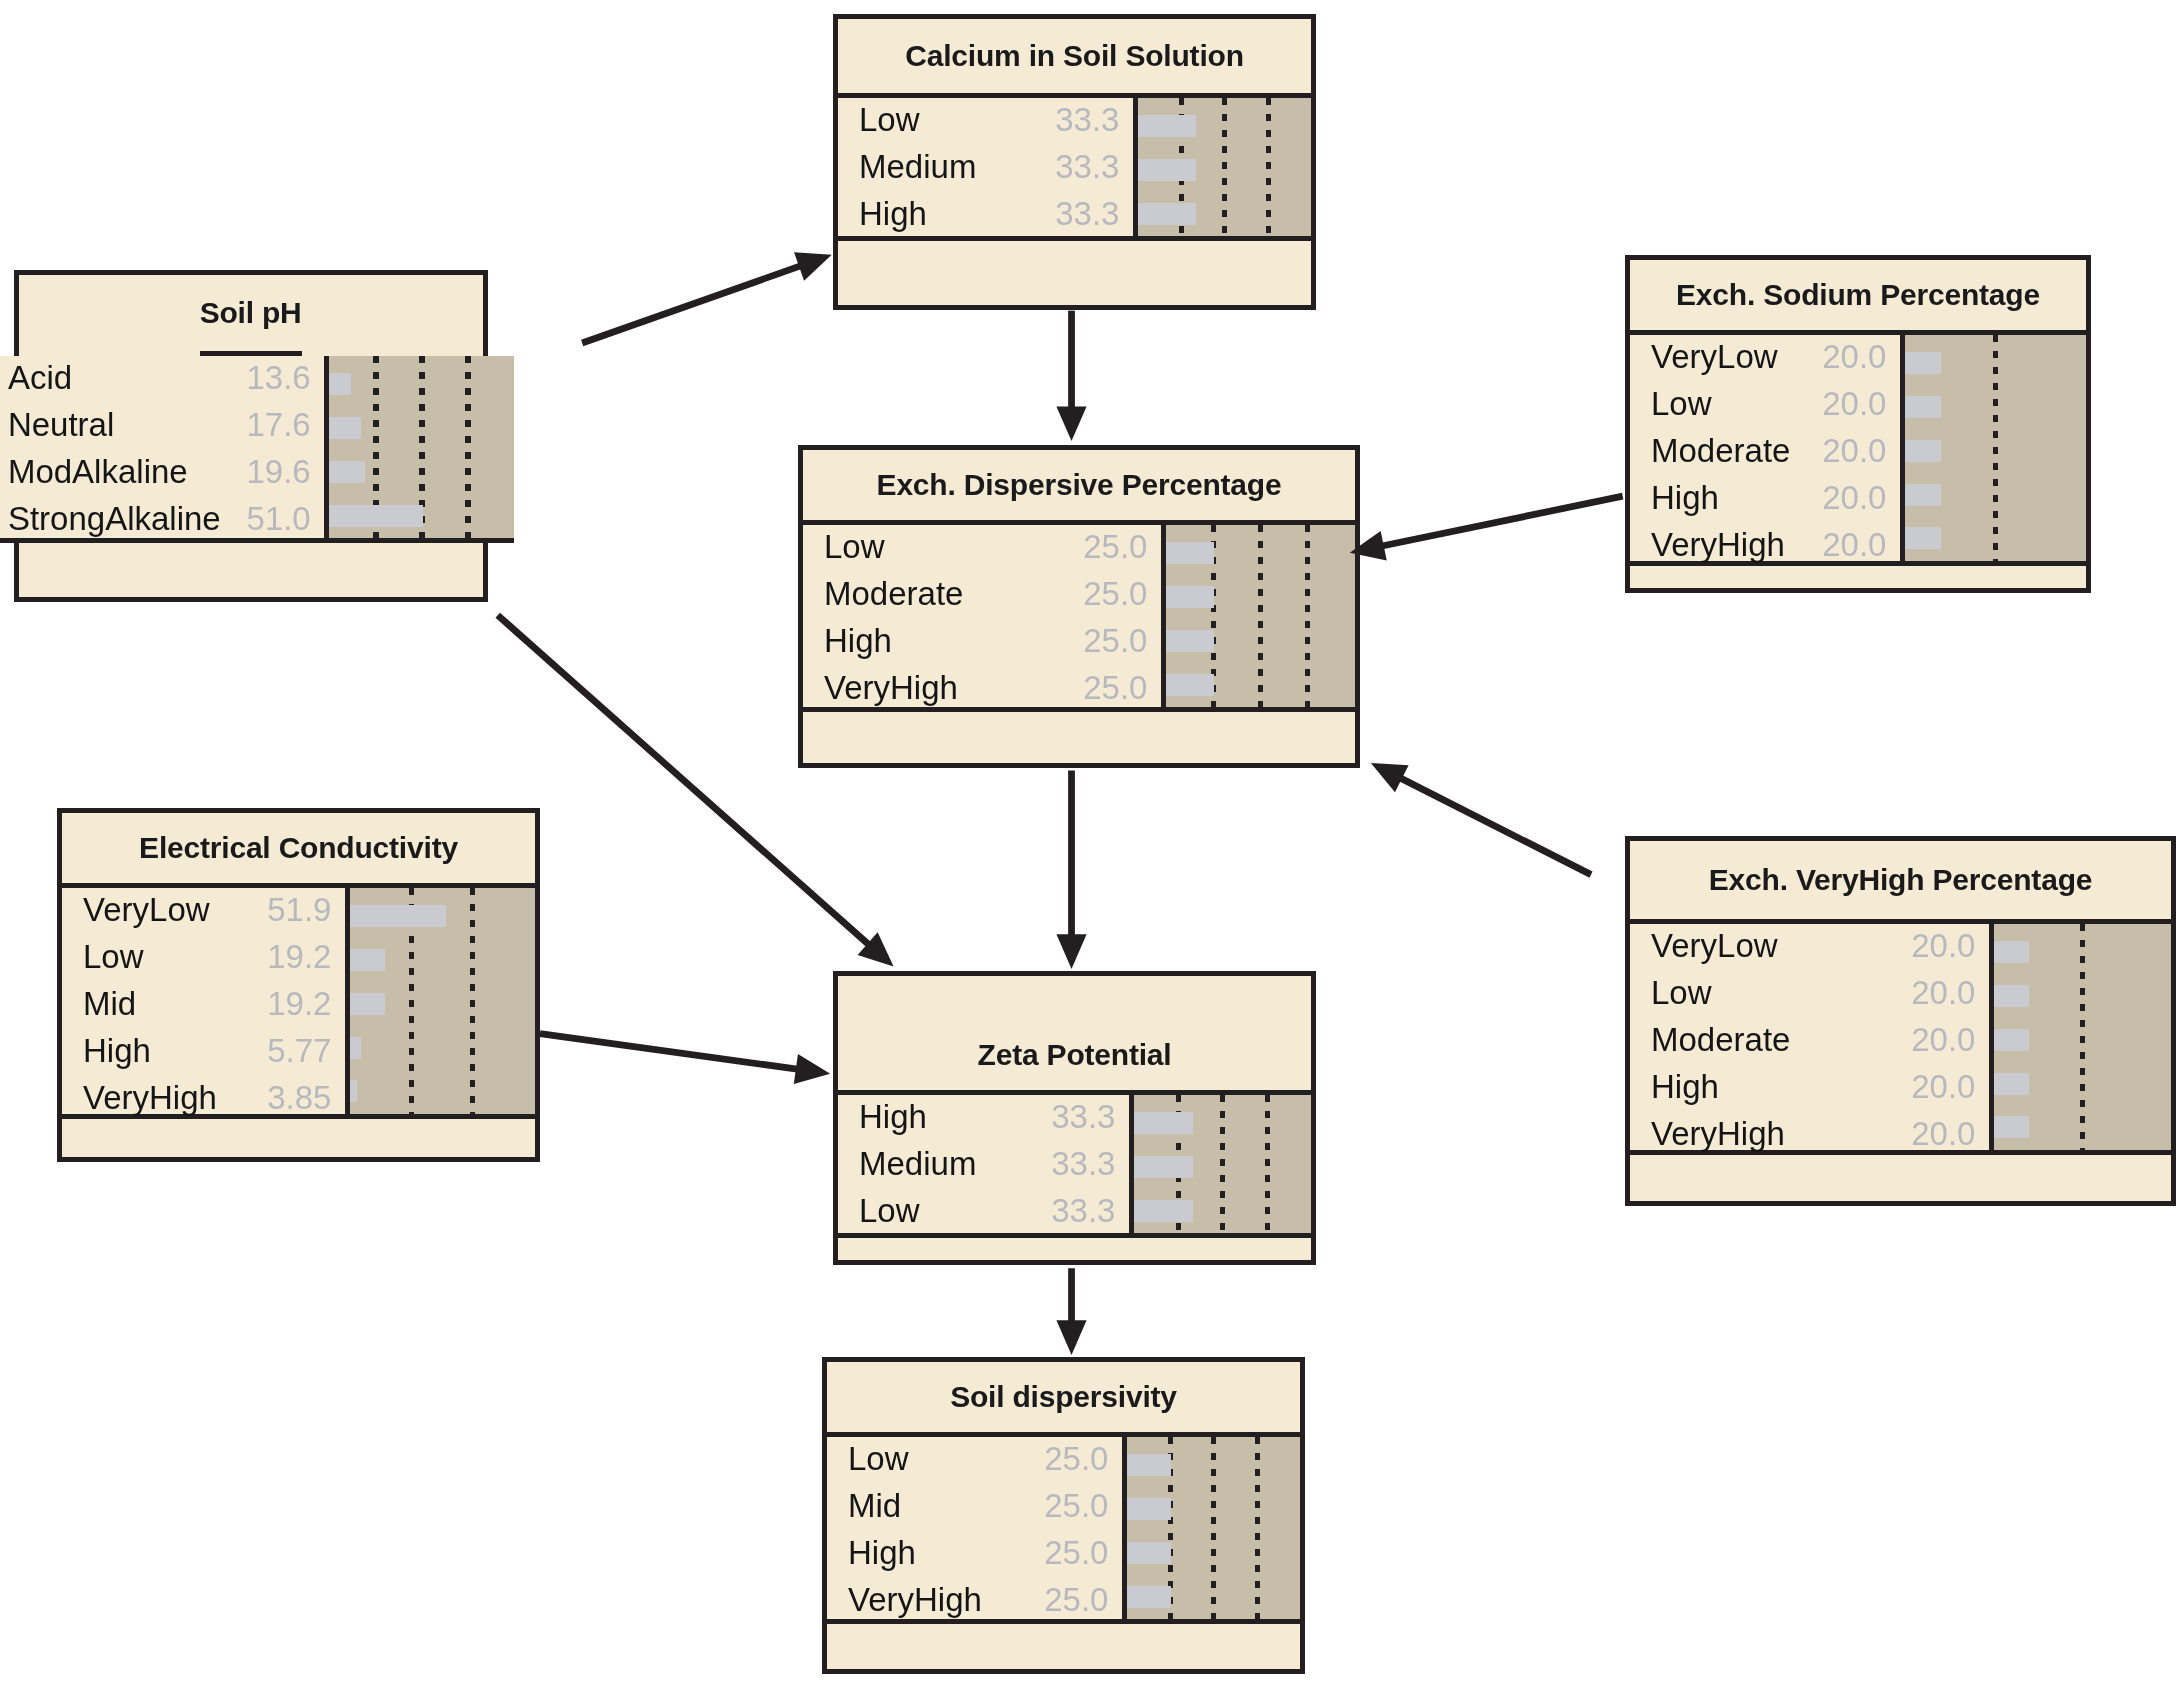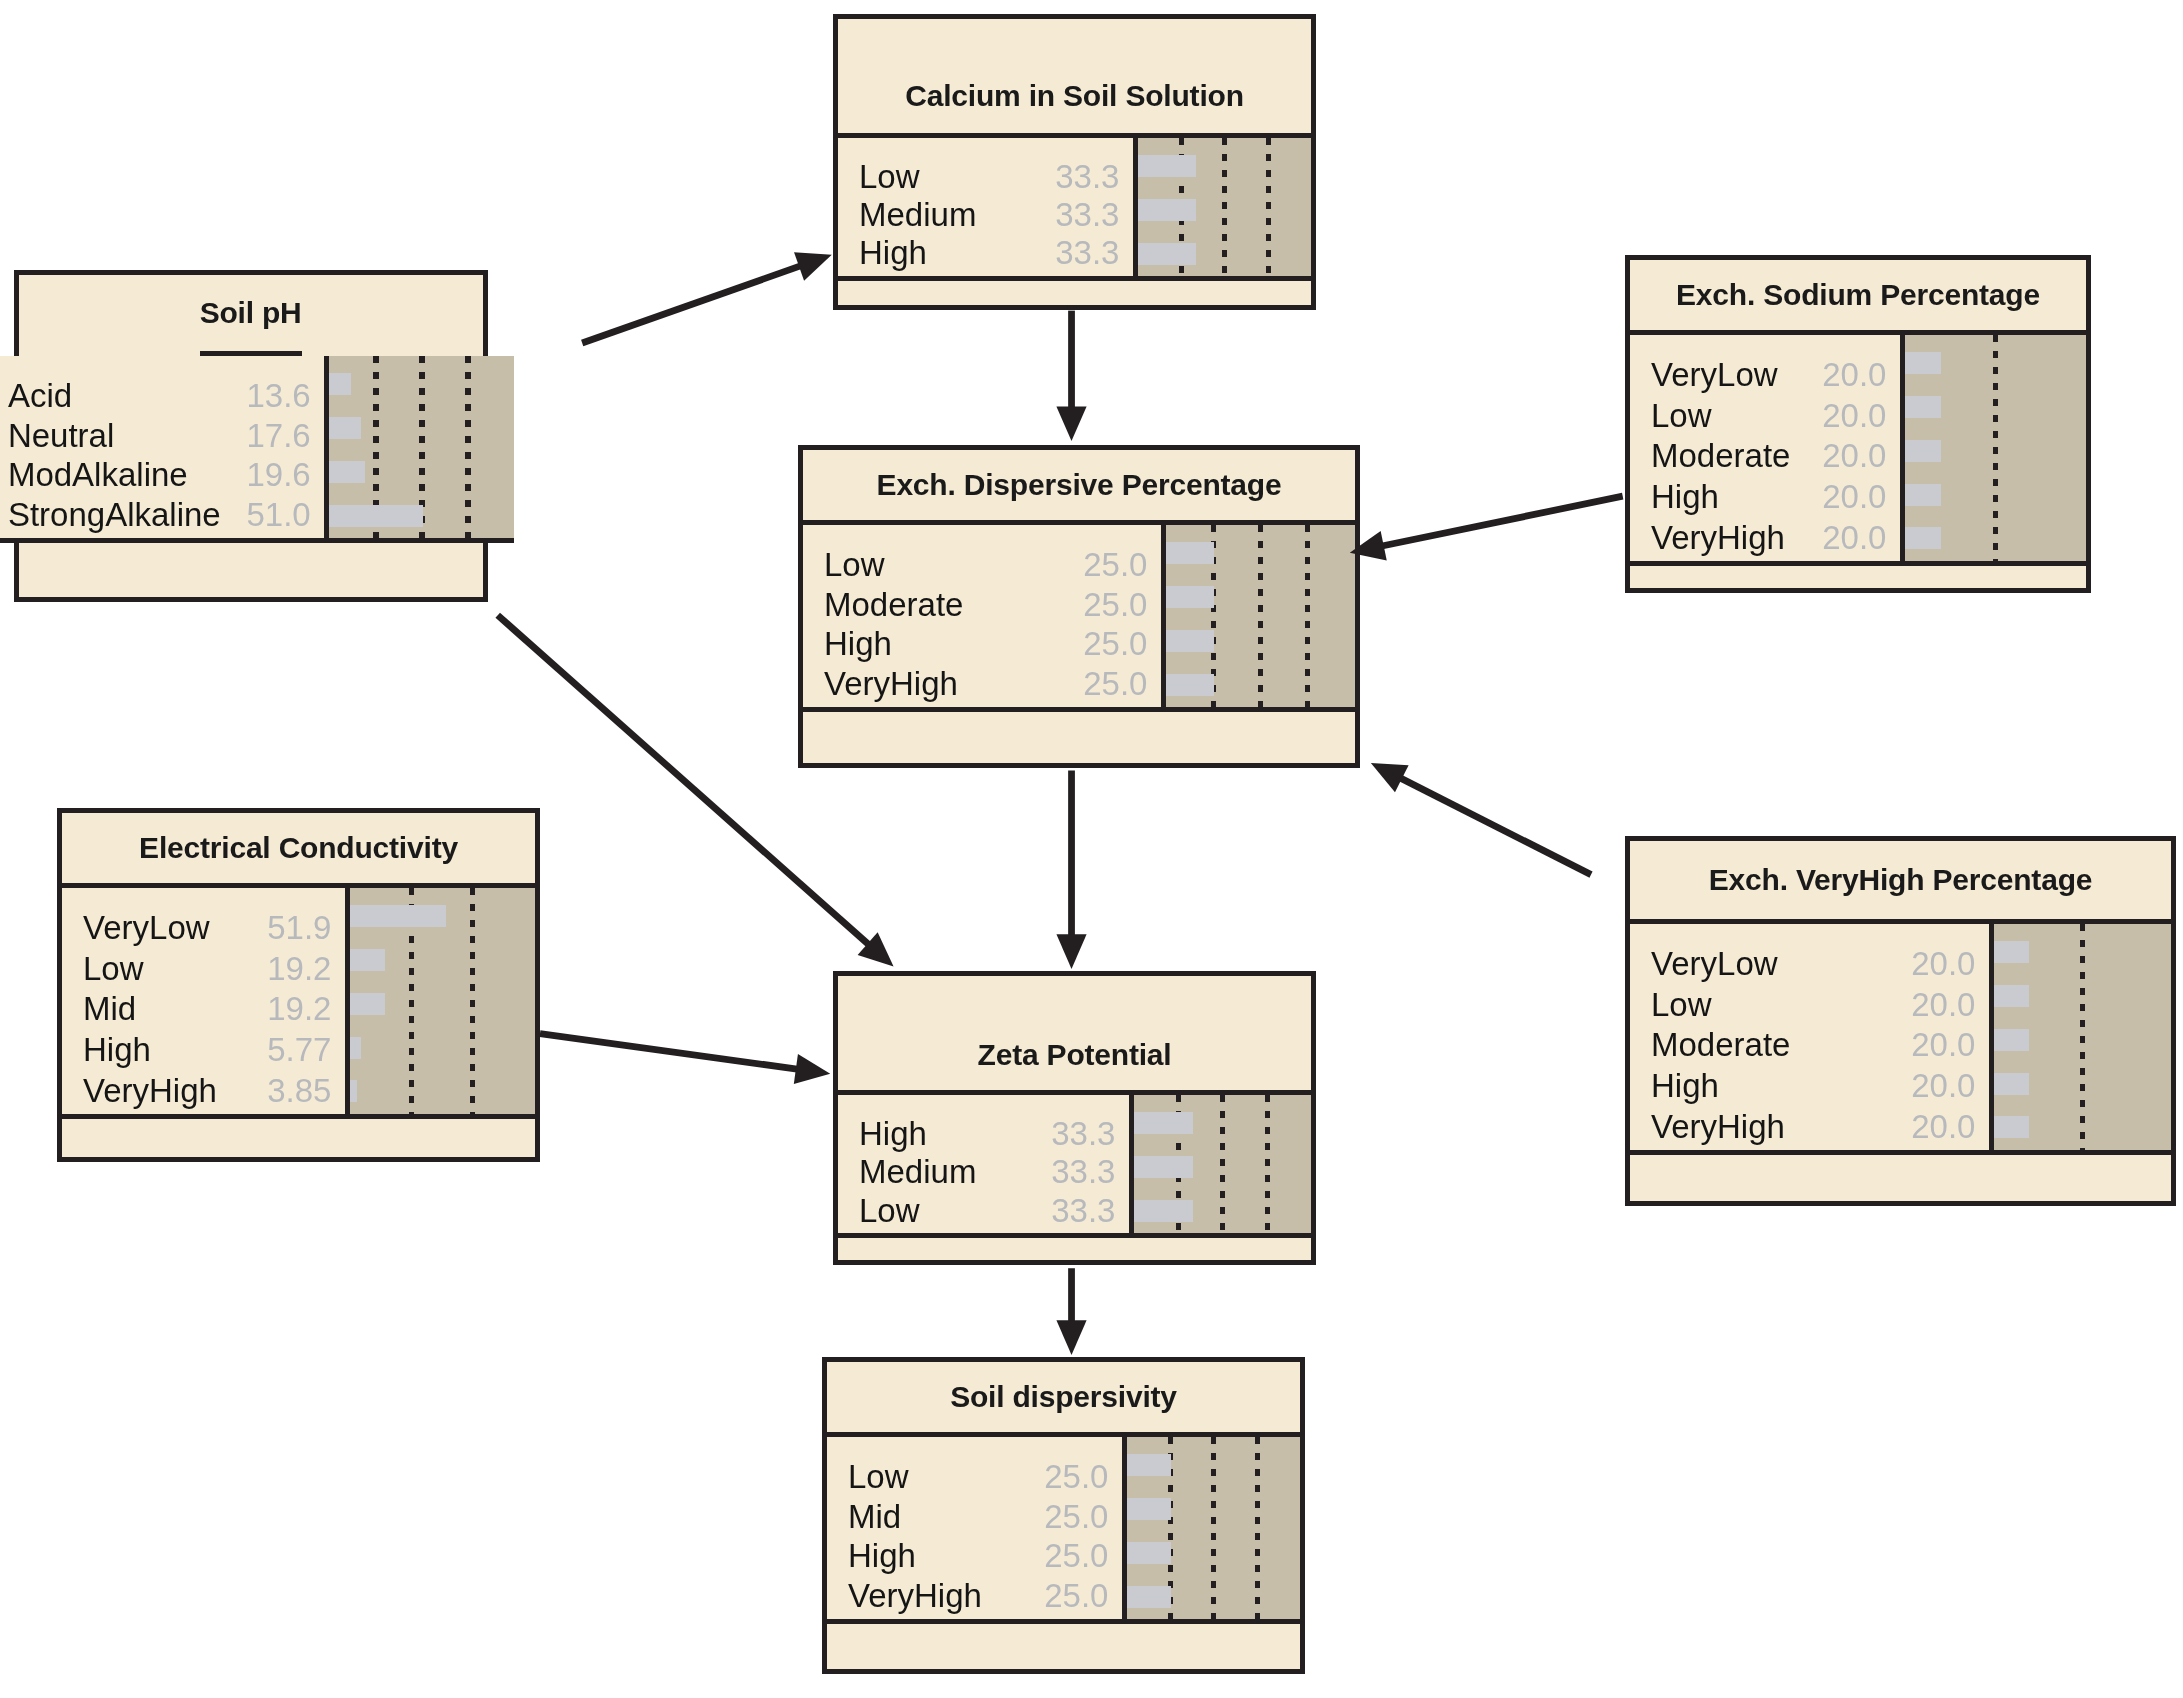--- a/index.html
+++ b/index.html
@@ -63,23 +63,24 @@
     border-bottom: 5.3px solid #231f20;
     background: #f5ebd4;
   }
 
   .states {
     box-sizing: border-box;
     flex: 1 1 auto;
     display: flex;
     flex-direction: column;
     justify-content: space-around;
-    padding: 20px 0 3px 0;
+    padding: 3px 0 3px 0;
     background: #f5ebd4;
     border-right: 5.3px solid #231f20;
+    gap: 9px;
   }
 
   .state-row {
     display: flex;
     flex-direction: row;
     align-items: center;
     box-sizing: border-box;
   }
 
   .state-label {
@@ -127,21 +128,21 @@
   .node-footer {
     flex: 1 1 auto;
     background: #f5ebd4;
   }
 </style>
 </head>
 <body>
 
 <div id="canvas">
     <div class="node" style="left: 833px; top: 13.6px; width: 483px; height: 296px;">
-      <div class="node-title" style="height: 79px; font-size: 30px; margin-top: 40px;">Calcium in Soil Solution</div>
+      <div class="node-title" style="height: 79px; font-size: 30px;">Calcium in Soil Solution</div>
       <div class="node-body" style="height: 143px;">
         <div class="states">
           <div class="state-row" style="height: 44px;">
             <span class="state-label" style="font-size: 33px;">Low</span>
             <span class="state-value" style="font-size: 33px; width: 90px;">33.3</span>
           </div>
           <div class="state-row" style="height: 44px;">
             <span class="state-label" style="font-size: 33px;">Medium</span>
             <span class="state-value" style="font-size: 33px; width: 90px;">33.3</span>
           </div>

